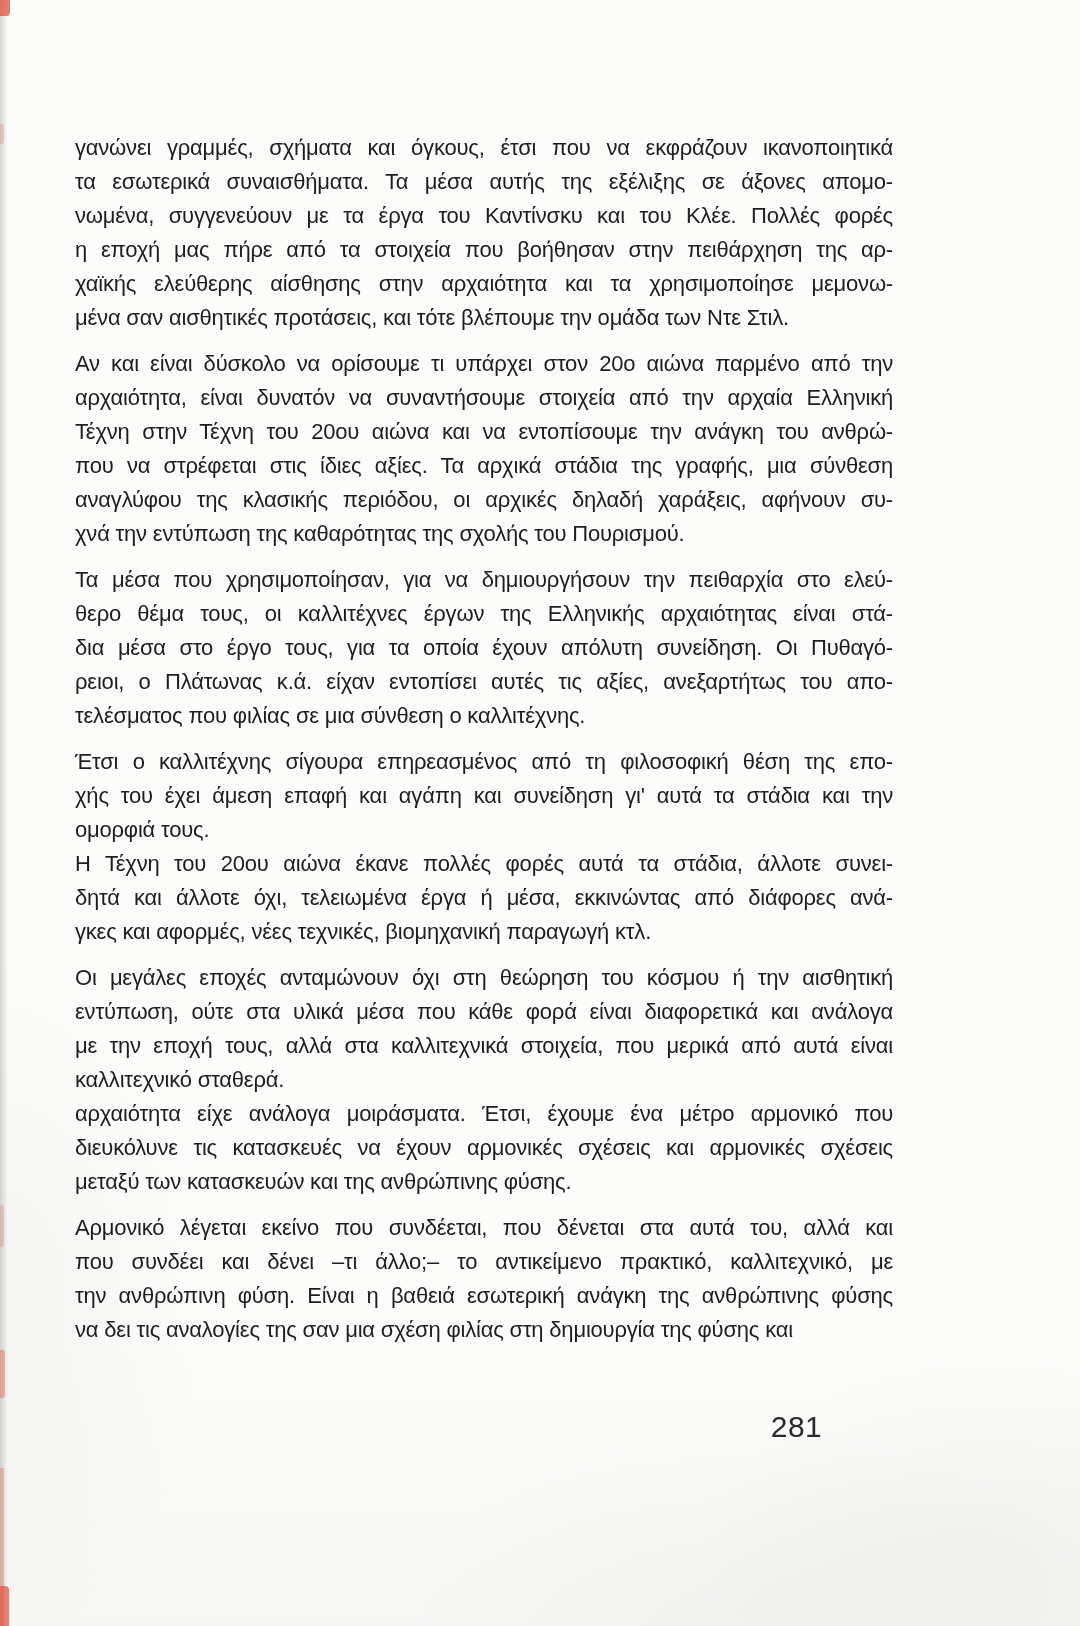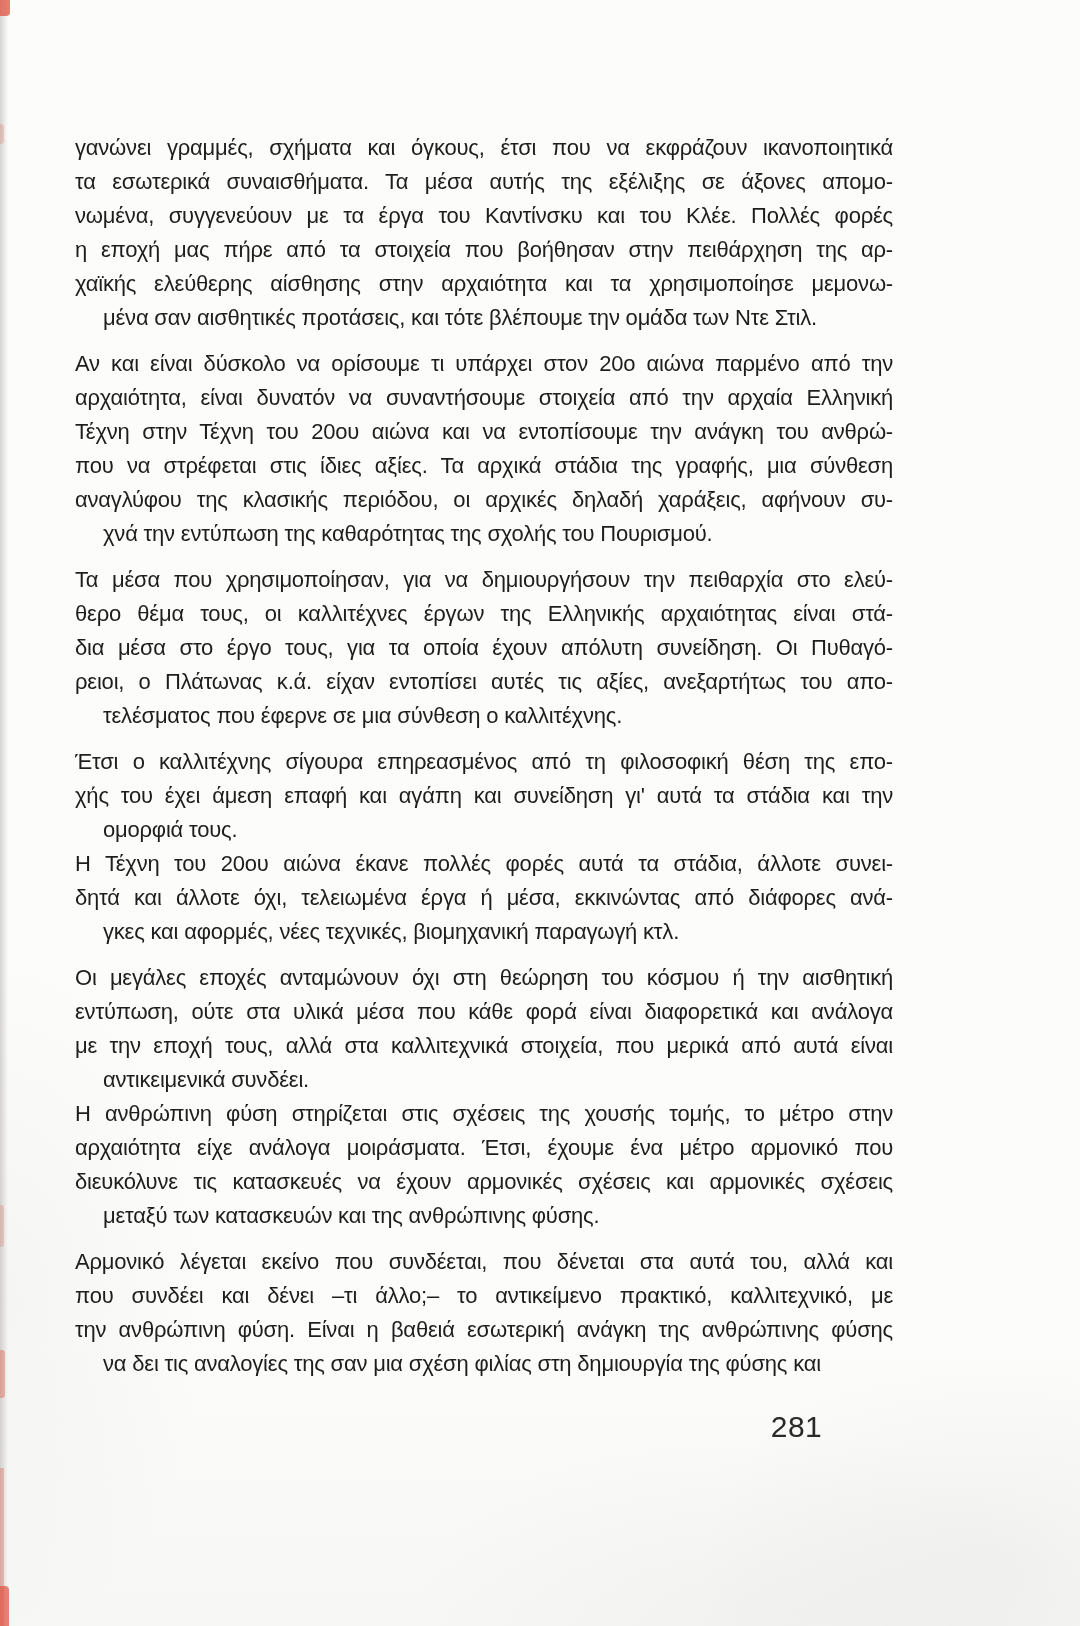--- a/index.html
+++ b/index.html
@@ -52,21 +52,20 @@
   }
   .para{margin:0;}
   .para.gap{margin-top:12px;}
   .line{
     text-align:justify;
     text-align-last:justify;
     white-space:normal;
   }
   .line.last{
     text-align-last:left;
-    margin-left:28px;
   }
   .page-number{
     position:absolute;
     left:700px;top:1410px;width:193px;
     text-align:center;
     color:#2a2a2a;
     font-size:30px;
     letter-spacing:0.5px;
   }
 </style>
@@ -99,40 +98,39 @@
         <div class="line">Τέχνη στην Τέχνη του 20ου αιώνα και να εντοπίσουμε την ανάγκη του ανθρώ-</div>
         <div class="line">που να στρέφεται στις ίδιες αξίες. Τα αρχικά στάδια της γραφής, μια σύνθεση</div>
         <div class="line">αναγλύφου της κλασικής περιόδου, οι αρχικές δηλαδή χαράξεις, αφήνουν συ-</div>
         <div class="line last">χνά την εντύπωση της καθαρότητας της σχολής του Πουρισμού.</div>
       </div>
       <div class="para gap">
         <div class="line">Τα μέσα που χρησιμοποίησαν, για να δημιουργήσουν την πειθαρχία στο ελεύ-</div>
         <div class="line">θερο θέμα τους, οι καλλιτέχνες έργων της Ελληνικής αρχαιότητας είναι στά-</div>
         <div class="line">δια μέσα στο έργο τους, για τα οποία έχουν απόλυτη συνείδηση. Οι Πυθαγό-</div>
         <div class="line">ρειοι, ο Πλάτωνας κ.ά. είχαν εντοπίσει αυτές τις αξίες, ανεξαρτήτως του απο-</div>
-        <div class="line last">τελέσματος που έφερνε σε μια σύνθεση ο καλλιτέχνης.</div>
+        <div class="line last">τελέσματος που φιλίας σε μια σύνθεση ο καλλιτέχνης.</div>
       </div>
       <div class="para gap">
         <div class="line">Έτσι ο καλλιτέχνης σίγουρα επηρεασμένος από τη φιλοσοφική θέση της επο-</div>
         <div class="line">χής του έχει άμεση επαφή και αγάπη και συνείδηση γι' αυτά τα στάδια και την</div>
         <div class="line last">ομορφιά τους.</div>
       </div>
       <div class="para">
         <div class="line">Η Τέχνη του 20ου αιώνα έκανε πολλές φορές αυτά τα στάδια, άλλοτε συνει-</div>
         <div class="line">δητά και άλλοτε όχι, τελειωμένα έργα ή μέσα, εκκινώντας από διάφορες ανά-</div>
         <div class="line last">γκες και αφορμές, νέες τεχνικές, βιομηχανική παραγωγή κτλ.</div>
       </div>
       <div class="para gap">
         <div class="line">Οι μεγάλες εποχές ανταμώνουν όχι στη θεώρηση του κόσμου ή την αισθητική</div>
         <div class="line">εντύπωση, ούτε στα υλικά μέσα που κάθε φορά είναι διαφορετικά και ανάλογα</div>
         <div class="line">με την εποχή τους, αλλά στα καλλιτεχνικά στοιχεία, που μερικά από αυτά είναι</div>
-        <div class="line last">αντικειμενικά συνδέει.</div>
+        <div class="line last">καλλιτεχνικό σταθερά.</div>
       </div>
       <div class="para">
-        <div class="line">Η ανθρώπινη φύση στηρίζεται στις σχέσεις της χουσής τομής, το μέτρο στην</div>
         <div class="line">αρχαιότητα είχε ανάλογα μοιράσματα. Έτσι, έχουμε ένα μέτρο αρμονικό που</div>
         <div class="line">διευκόλυνε τις κατασκευές να έχουν αρμονικές σχέσεις και αρμονικές σχέσεις</div>
         <div class="line last">μεταξύ των κατασκευών και της ανθρώπινης φύσης.</div>
       </div>
       <div class="para gap">
         <div class="line">Αρμονικό λέγεται εκείνο που συνδέεται, που δένεται στα αυτά του, αλλά και</div>
         <div class="line">που συνδέει και δένει –τι άλλο;– το αντικείμενο πρακτικό, καλλιτεχνικό, με</div>
         <div class="line">την ανθρώπινη φύση. Είναι η βαθειά εσωτερική ανάγκη της ανθρώπινης φύσης</div>
         <div class="line last">να δει τις αναλογίες της σαν μια σχέση φιλίας στη δημιουργία της φύσης και</div>
       </div>

